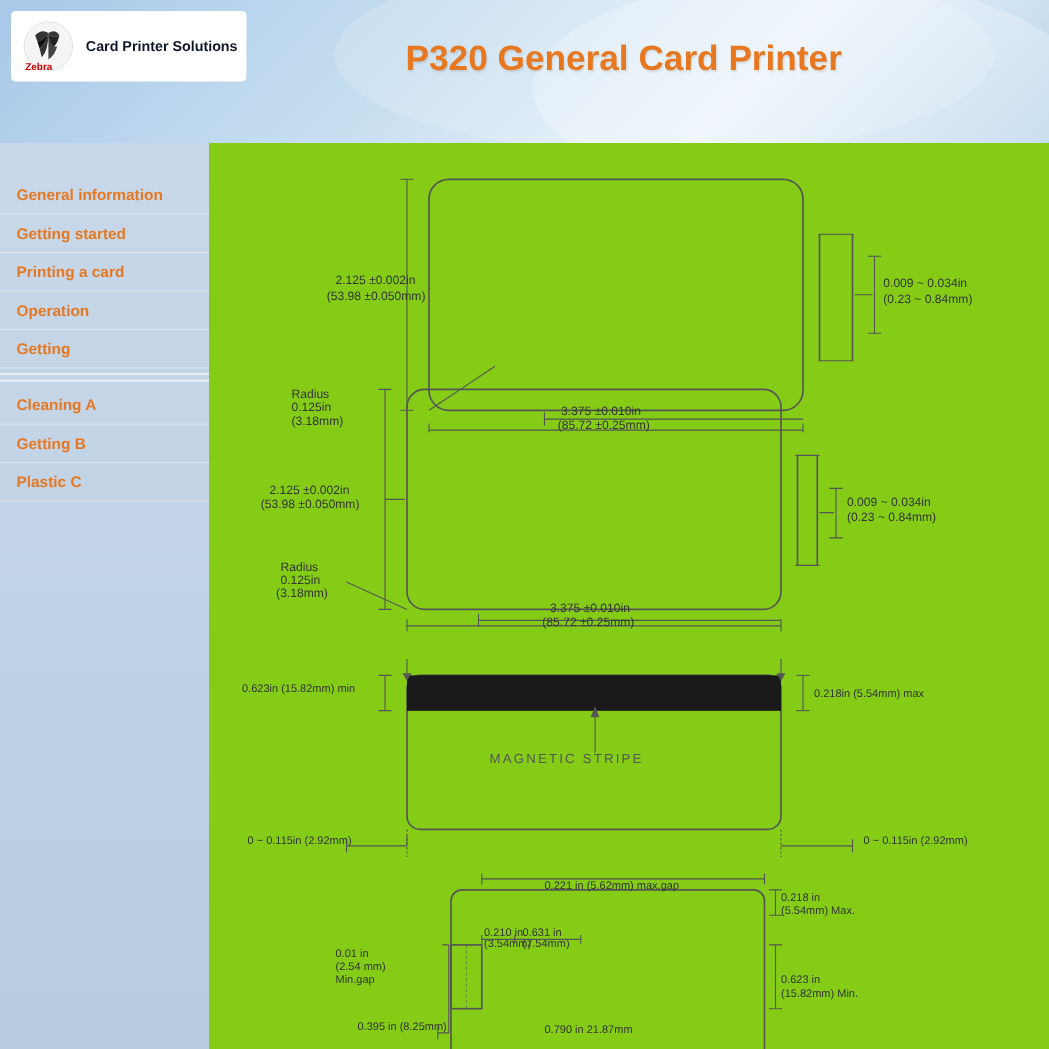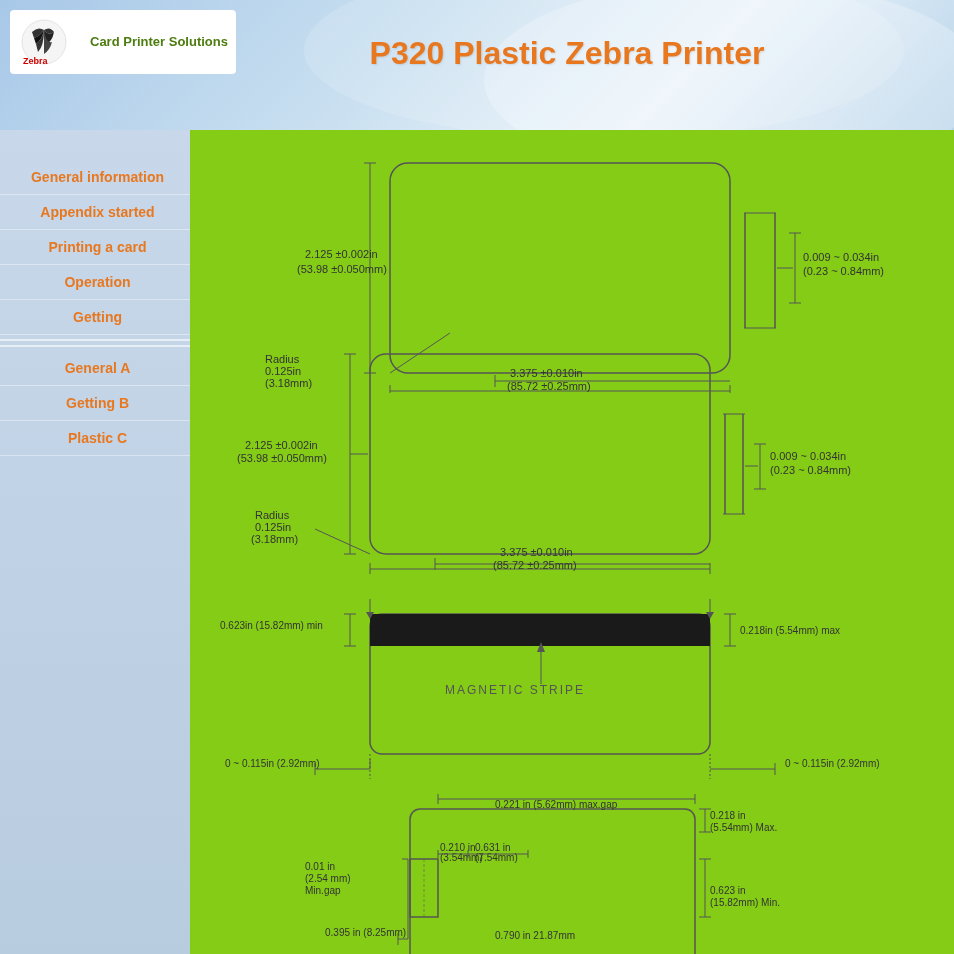--- a/index.html
+++ b/index.html
@@ -48,23 +48,22 @@
       border-radius: 4px;
     }
     .logo-zebra {
       width: 52px;
       height: 52px;
       margin-right: 8px;
     }
     .logo-text {
       font-size: 13px;
       font-weight: bold;
-      color: #4d7c0f;
+      color: #0f172a;
       line-height: 1.4;
-      margin-left: 12px;
     }
 
     
     .page-title-area {
       position: absolute;
       top: 35px;
       left: 200px;
       right: 20px;
       text-align: center;
     }
@@ -82,21 +81,21 @@
       left: 0;
       width: 190px;
       bottom: 0;
       background: linear-gradient(180deg, #c8d8ea 0%, #b8cce0 100%);
       padding-top: 30px;
     }
     .sidebar-item {
       display: block;
       width: 100%;
       padding: 9px 10px 9px 15px;
-      text-align: center;
+      text-align: left;
       font-size: 14px;
       font-weight: bold;
       color: #e87820;
       cursor: pointer;
       border-bottom: 1px solid rgba(255,255,255,0.4);
       text-decoration: none;
       position: relative;
     }
     .sidebar-divider {
       height: 2px;
@@ -161,33 +160,33 @@
       <path d="M18 28 Q24 24 26 14 Q26 30 20 36 Z" fill="#333"></path>
       <path d="M26 14 Q28 28 34 26 Q32 34 26 38 Q26 30 26 14 Z" fill="#444"></path>
 
       <text x="5" y="48" font-size="9" fill="#cc0000" font-weight="bold" font-family="Arial">Zebra</text>
     </svg>
     <div class="logo-text">Card
 Printer
 Solutions</div>
   </div>
   <div class="page-title-area">
-    <h1 class="page-title">P320  Plastic Zebra Printer</h1>
+    <h1 class="page-title">P320  General Card Printer</h1>
   </div>
 </div>
 
 <div class="sidebar">
   <a class="sidebar-item">General information</a>
-  <a class="sidebar-item">Appendix started</a>
+  <a class="sidebar-item">Getting started</a>
   <a class="sidebar-item">Printing a card</a>
   <a class="sidebar-item">Operation</a>
   <a class="sidebar-item">Getting</a>
   <div class="sidebar-divider"></div>
   <div class="sidebar-divider"></div>
-  <a class="sidebar-item">General A</a>
+  <a class="sidebar-item">Cleaning A</a>
   <a class="sidebar-item">Getting B</a>
   <a class="sidebar-item">Plastic C</a>
 </div>
 
 <div class="main-content">
 
   <div class="diagram-section">
     <svg class="diagram" width="690" height="260" viewBox="0 0 690 260">
 
       <rect x="175" y="30" width="340" height="210" rx="18" ry="18" fill="none" stroke="#555" stroke-width="1.5"></rect>

